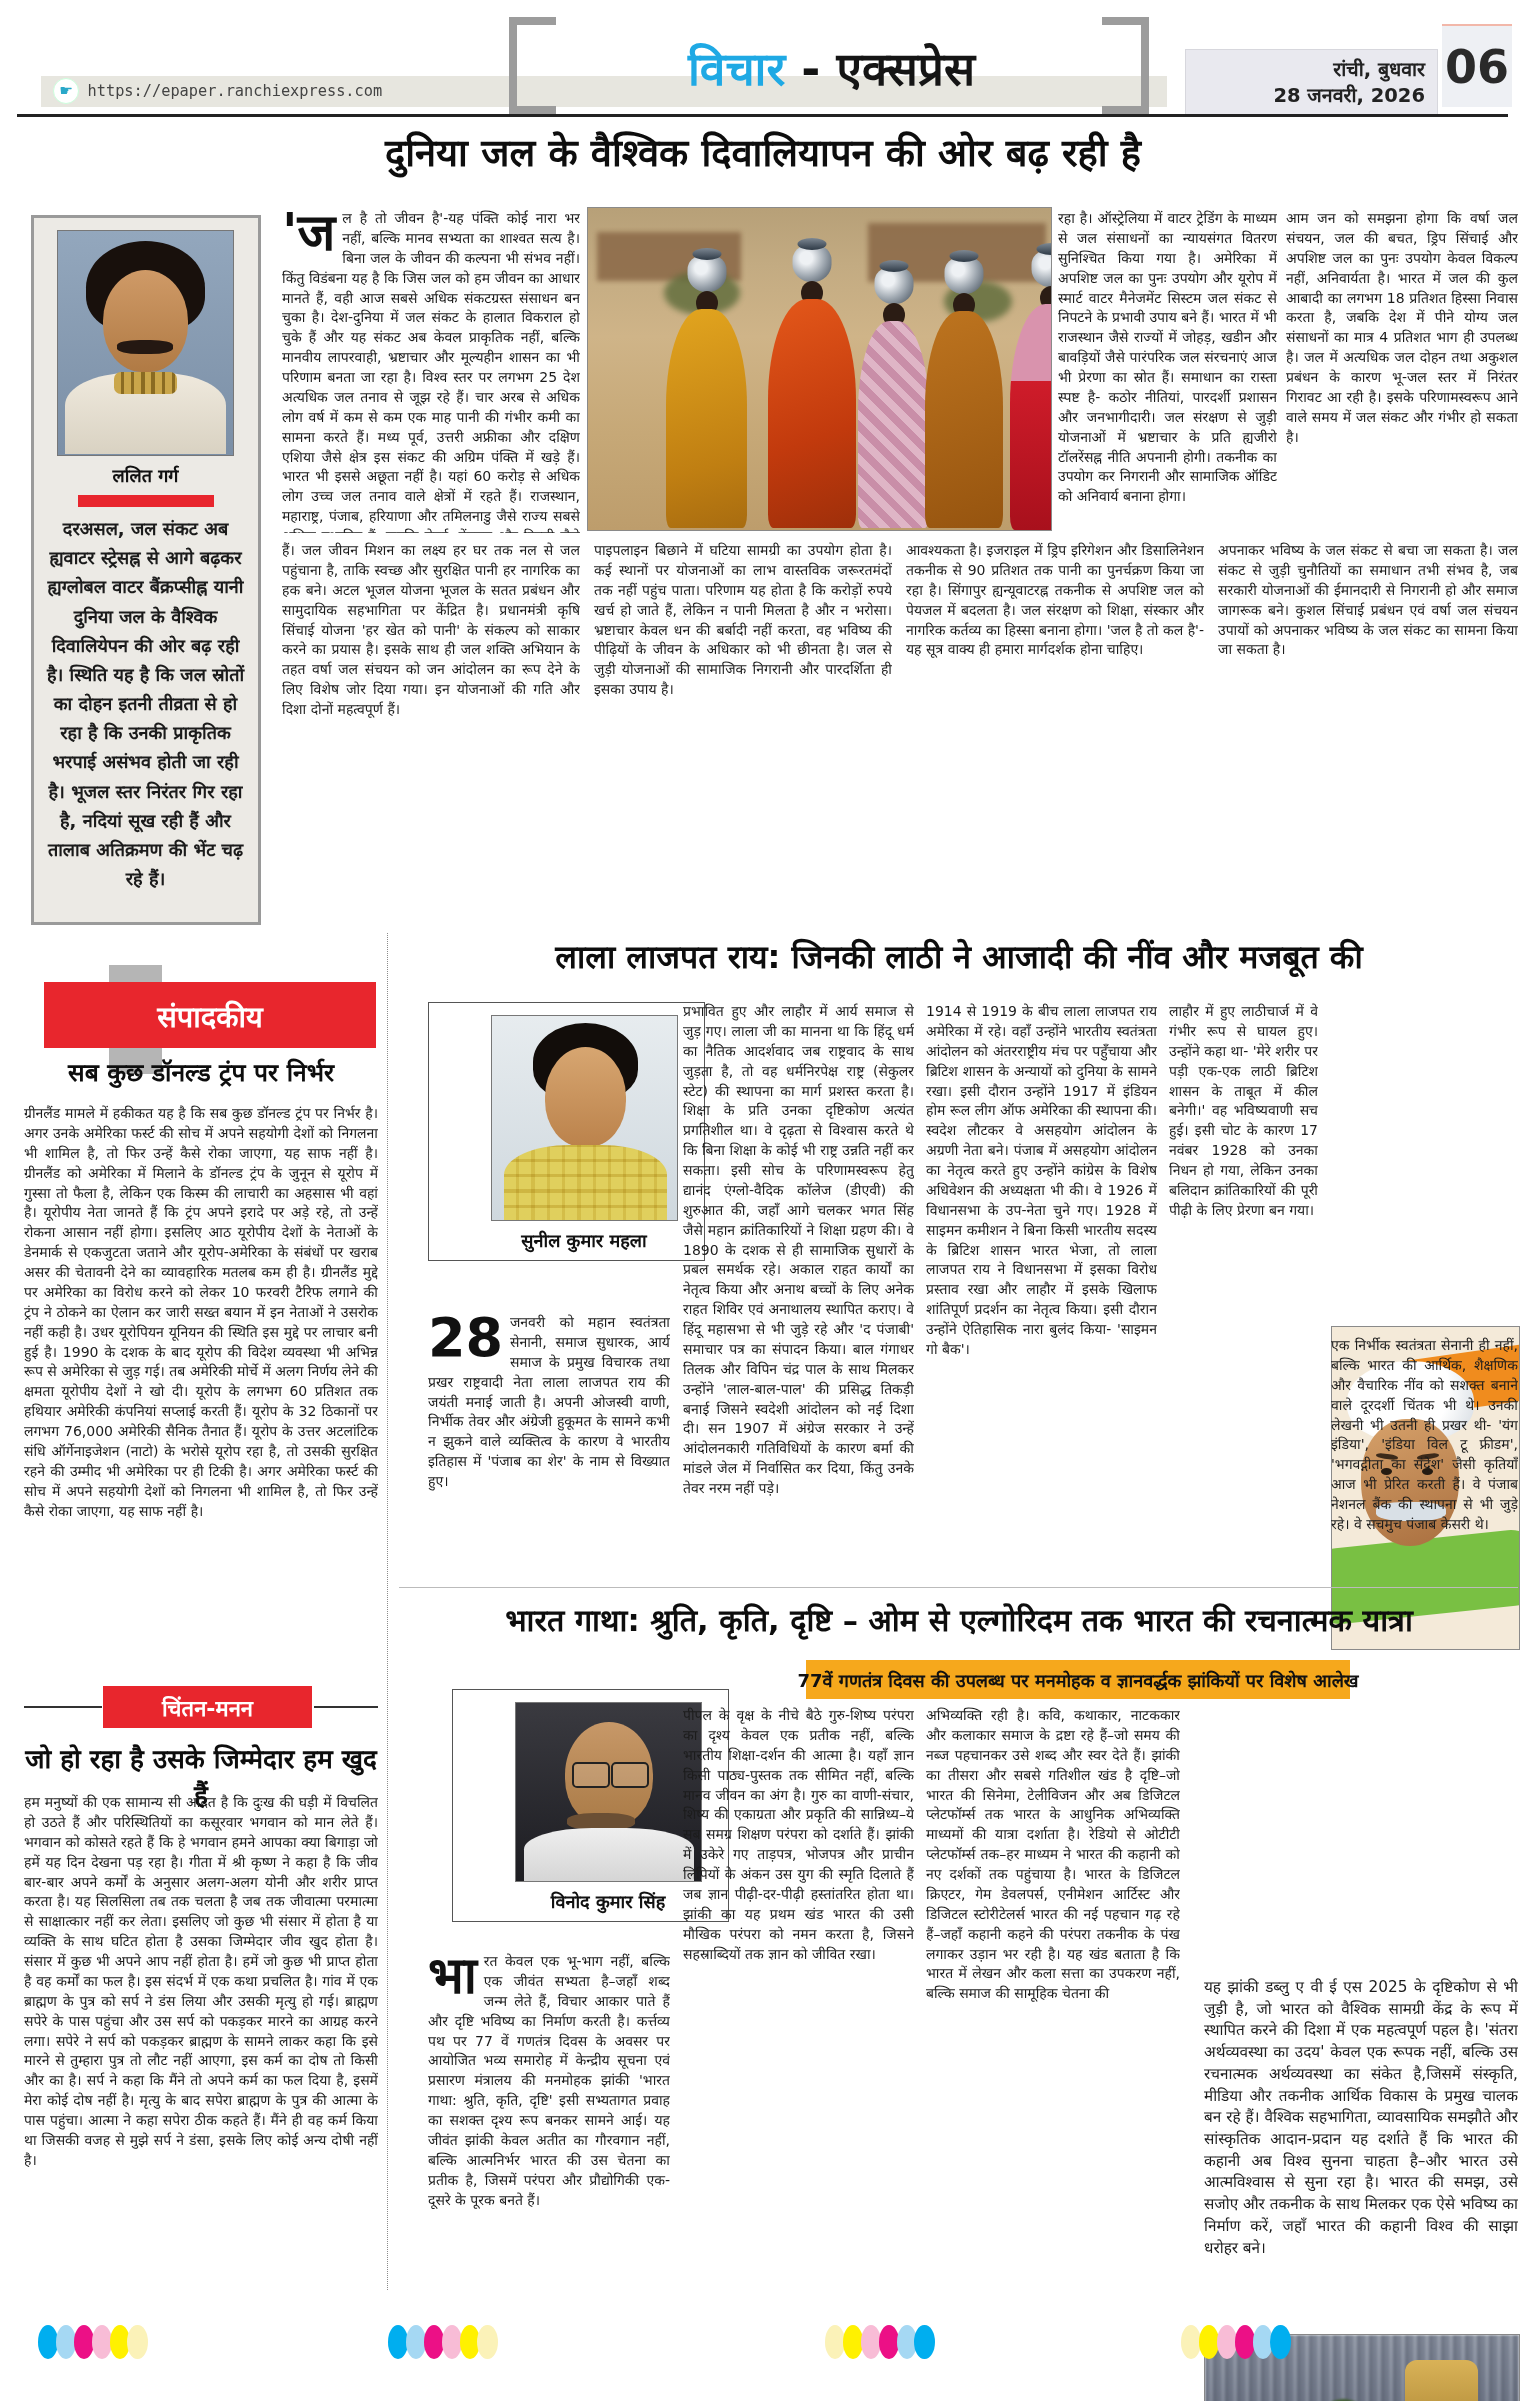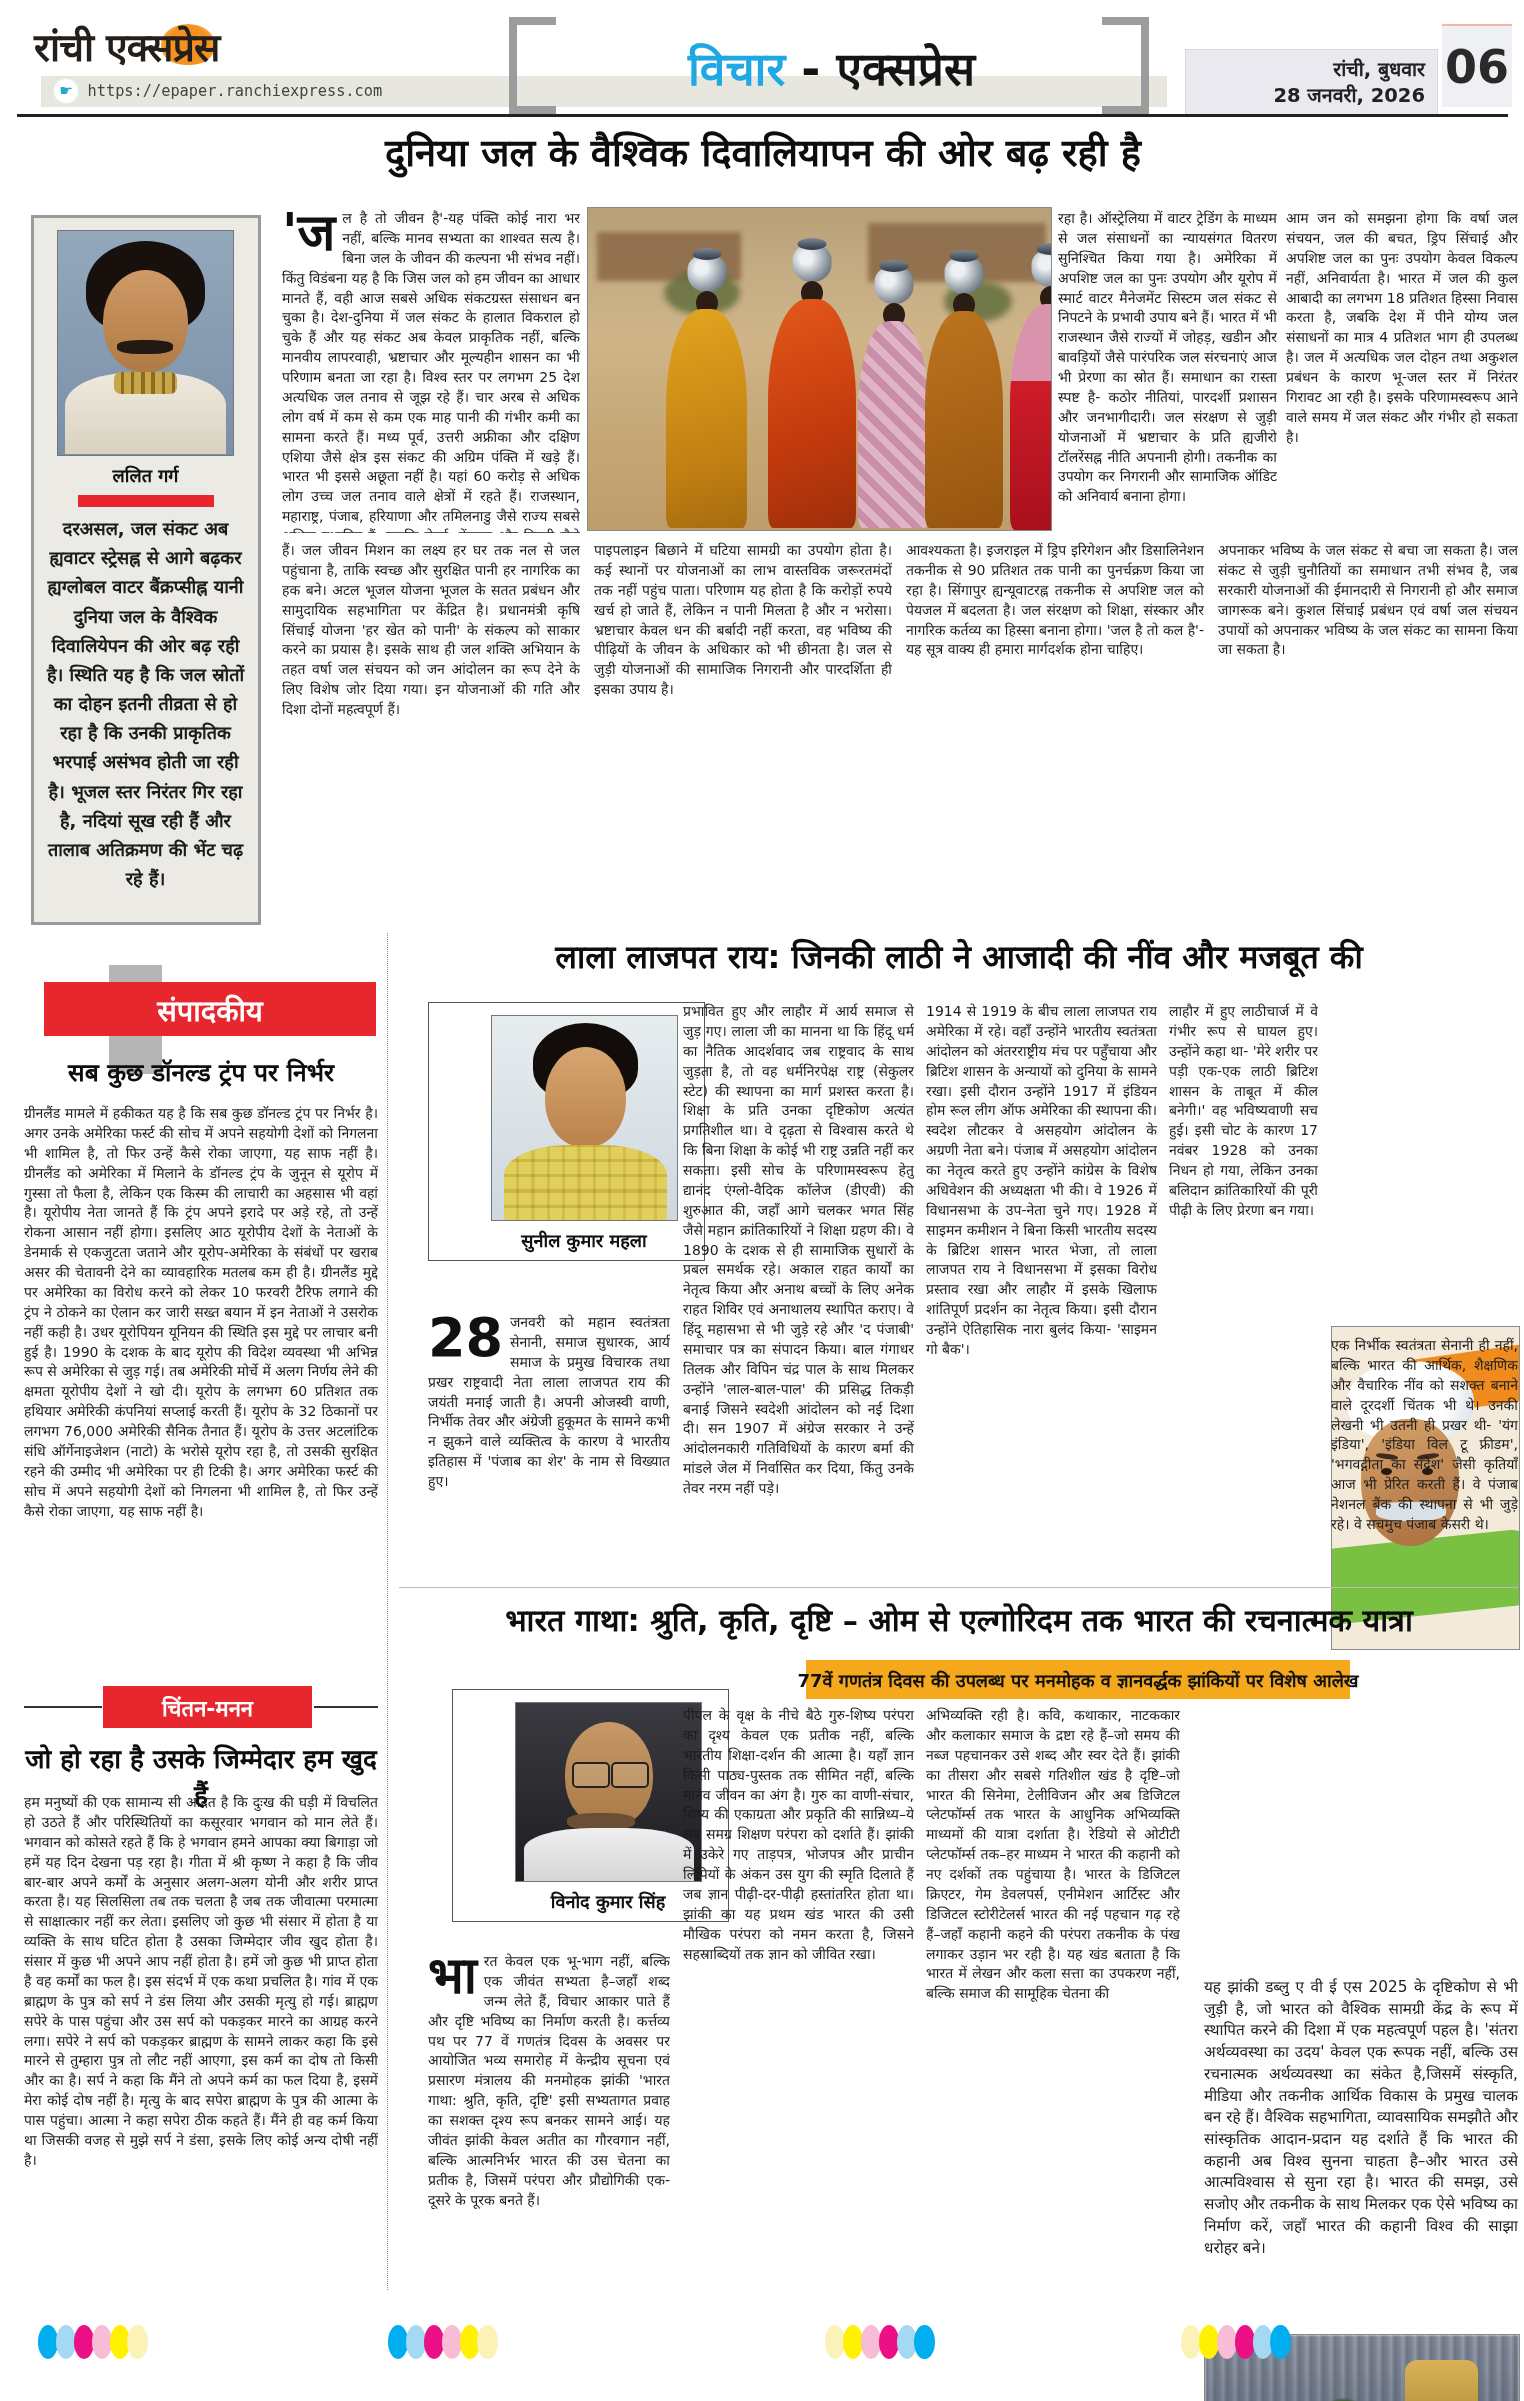--- a/index.html
+++ b/index.html
@@ -74,24 +74,20 @@
   .dotsep{border-left:1.7px dotted #8a8a8a;}
   .lineH{background:#333;height:1.7px;}
   .dot{display:inline-block;width:20.4px;height:34px;border-radius:50%;margin-right:-2.5px;}
   .colT{font-size:14px;line-height:1.42;text-align:justify;overflow:hidden;color:#1c1c1c;}
 </style>
 </head>
 <body>
 
 <div class="page">
 
-  <div class="abs" style="left:34px;top:18.7px;width:305px;">
-    <div class="sun"></div>
-    <div class="logo">रांची एक्सप्रेस</div>
-  </div>
   <div class="abs urlbar" style="left:41px;top:76px;width:1102px;">
     <span class="hand">☛</span>
     <span class="url">https://epaper.ranchiexpress.com</span>
   </div>
 
   <div class="abs bracket l" style="left:509px;top:17px;"></div>
   <div class="abs bracket r" style="left:1102px;top:17px;"></div>
   <div class="abs secTitle" style="left:594px;top:36px;width:475px;text-align:center;">
     <span class="blue">विचार</span>
     <span>- एक्सप्रेस</span>
@@ -158,21 +154,21 @@
 
   <div class="abs colT" style="left:1058px;top:209px;width:219px;height:324px;">रहा है। ऑस्ट्रेलिया में वाटर ट्रेडिंग के माध्यम से जल संसाधनों का न्यायसंगत वितरण सुनिश्चित किया गया है। अमेरिका में अपशिष्ट जल का पुनः उपयोग और यूरोप में स्मार्ट वाटर मैनेजमेंट सिस्टम जल संकट से निपटने के प्रभावी उपाय बने हैं। भारत में भी राजस्थान जैसे राज्यों में जोहड़, खडीन और बावड़ियों जैसे पारंपरिक जल संरचनाएं आज भी प्रेरणा का स्रोत हैं। समाधान का रास्ता स्पष्ट है- कठोर नीतियां, पारदर्शी प्रशासन और जनभागीदारी। जल संरक्षण से जुड़ी योजनाओं में भ्रष्टाचार के प्रति ह्यजीरो टॉलरेंसह्न नीति अपनानी होगी। तकनीक का उपयोग कर निगरानी और सामाजिक ऑडिट को अनिवार्य बनाना होगा।</div>
   <div class="abs colT" style="left:1286px;top:209px;width:232px;height:324px;">आम जन को समझना होगा कि वर्षा जल संचयन, जल की बचत, ड्रिप सिंचाई और अपशिष्ट जल का पुनः उपयोग केवल विकल्प नहीं, अनिवार्यता है। भारत में जल की कुल आबादी का लगभग 18 प्रतिशत हिस्सा निवास करता है, जबकि देश में पीने योग्य जल संसाधनों का मात्र 4 प्रतिशत भाग ही उपलब्ध है। जल में अत्यधिक जल दोहन तथा अकुशल प्रबंधन के कारण भू-जल स्तर में निरंतर गिरावट आ रही है। इसके परिणामस्वरूप आने वाले समय में जल संकट और गंभीर हो सकता है।</div>
 
   <div class="abs colT" style="left:282px;top:541px;width:298px;height:380px;">हैं। जल जीवन मिशन का लक्ष्य हर घर तक नल से जल पहुंचाना है, ताकि स्वच्छ और सुरक्षित पानी हर नागरिक का हक बने। अटल भूजल योजना भूजल के सतत प्रबंधन और सामुदायिक सहभागिता पर केंद्रित है। प्रधानमंत्री कृषि सिंचाई योजना 'हर खेत को पानी' के संकल्प को साकार करने का प्रयास है। इसके साथ ही जल शक्ति अभियान के तहत वर्षा जल संचयन को जन आंदोलन का रूप देने के लिए विशेष जोर दिया गया। इन योजनाओं की गति और दिशा दोनों महत्वपूर्ण हैं।</div>
   <div class="abs colT" style="left:594px;top:541px;width:298px;height:380px;">पाइपलाइन बिछाने में घटिया सामग्री का उपयोग होता है। कई स्थानों पर योजनाओं का लाभ वास्तविक जरूरतमंदों तक नहीं पहुंच पाता। परिणाम यह होता है कि करोड़ों रुपये खर्च हो जाते हैं, लेकिन न पानी मिलता है और न भरोसा। भ्रष्टाचार केवल धन की बर्बादी नहीं करता, वह भविष्य की पीढ़ियों के जीवन के अधिकार को भी छीनता है। जल से जुड़ी योजनाओं की सामाजिक निगरानी और पारदर्शिता ही इसका उपाय है।</div>
   <div class="abs colT" style="left:906px;top:541px;width:298px;height:380px;">आवश्यकता है। इजराइल में ड्रिप इरिगेशन और डिसालिनेशन तकनीक से 90 प्रतिशत तक पानी का पुनर्चक्रण किया जा रहा है। सिंगापुर ह्यन्यूवाटरह्न तकनीक से अपशिष्ट जल को पेयजल में बदलता है। जल संरक्षण को शिक्षा, संस्कार और नागरिक कर्तव्य का हिस्सा बनाना होगा। 'जल है तो कल है'- यह सूत्र वाक्य ही हमारा मार्गदर्शक होना चाहिए।</div>
   <div class="abs colT" style="left:1218px;top:541px;width:300px;height:380px;">अपनाकर भविष्य के जल संकट से बचा जा सकता है। जल संकट से जुड़ी चुनौतियों का समाधान तभी संभव है, जब सरकारी योजनाओं की ईमानदारी से निगरानी हो और समाज जागरूक बने। कुशल सिंचाई प्रबंधन एवं वर्षा जल संचयन उपायों को अपनाकर भविष्य के जल संकट का सामना किया जा सकता है।</div>
 
   <div class="abs grayBracket" style="left:109px;top:965px;width:53px;height:109px;"></div>
-  <div class="abs redBanner" style="left:44px;top:982px;width:332px;height:54px;font-size:29px;">संपादकीय</div>
+  <div class="abs redBanner" style="left:44px;top:982px;width:332px;height:66px;font-size:29px;">संपादकीय</div>
   <h2 class="abs" style="left:24px;top:1055px;width:354px;text-align:center;font-size:24.6px;">सब कुछ डॉनल्ड ट्रंप पर निर्भर</h2>
   <div class="abs colT" style="left:24px;top:1104px;width:354px;height:549px;">ग्रीनलैंड मामले में हकीकत यह है कि सब कुछ डॉनल्ड ट्रंप पर निर्भर है। अगर उनके अमेरिका फर्स्ट की सोच में अपने सहयोगी देशों को निगलना भी शामिल है, तो फिर उन्हें कैसे रोका जाएगा, यह साफ नहीं है। ग्रीनलैंड को अमेरिका में मिलाने के डॉनल्ड ट्रंप के जुनून से यूरोप में गुस्सा तो फैला है, लेकिन एक किस्म की लाचारी का अहसास भी वहां है। यूरोपीय नेता जानते हैं कि ट्रंप अपने इरादे पर अड़े रहे, तो उन्हें रोकना आसान नहीं होगा। इसलिए आठ यूरोपीय देशों के नेताओं के डेनमार्क से एकजुटता जताने और यूरोप-अमेरिका के संबंधों पर खराब असर की चेतावनी देने का व्यावहारिक मतलब कम ही है। ग्रीनलैंड मुद्दे पर अमेरिका का विरोध करने को लेकर 10 फरवरी टैरिफ लगाने की ट्रंप ने ठोकने का ऐलान कर जारी सख्त बयान में इन नेताओं ने उसरोक नहीं कही है। उधर यूरोपियन यूनियन की स्थिति इस मुद्दे पर लाचार बनी हुई है। 1990 के दशक के बाद यूरोप की विदेश व्यवस्था भी अभिन्न रूप से अमेरिका से जुड़ गई। तब अमेरिकी मोर्चे में अलग निर्णय लेने की क्षमता यूरोपीय देशों ने खो दी। यूरोप के लगभग 60 प्रतिशत तक हथियार अमेरिकी कंपनियां सप्लाई करती हैं। यूरोप के 32 ठिकानों पर लगभग 76,000 अमेरिकी सैनिक तैनात हैं। यूरोप के उत्तर अटलांटिक संधि ऑर्गेनाइजेशन (नाटो) के भरोसे यूरोप रहा है, तो उसकी सुरक्षित रहने की उम्मीद भी अमेरिका पर ही टिकी है। अगर अमेरिका फर्स्ट की सोच में अपने सहयोगी देशों को निगलना भी शामिल है, तो फिर उन्हें कैसे रोका जाएगा, यह साफ नहीं है।</div>
 
   <div class="abs lineH" style="left:24px;top:1706px;width:78px;"></div>
   <div class="abs redBanner" style="left:103px;top:1686px;width:209px;height:42px;font-size:22px;">चिंतन-मनन</div>
   <div class="abs lineH" style="left:314px;top:1706px;width:64px;"></div>
   <h2 class="abs" style="left:24px;top:1740px;width:354px;text-align:center;font-size:26px;">जो हो रहा है उसके जिम्मेदार हम खुद हैं</h2>
   <div class="abs colT" style="left:24px;top:1793px;width:354px;height:495px;">हम मनुष्यों की एक सामान्य सी आदत है कि दुःख की घड़ी में विचलित हो उठते हैं और परिस्थितियों का कसूरवार भगवान को मान लेते हैं। भगवान को कोसते रहते हैं कि हे भगवान हमने आपका क्या बिगाड़ा जो हमें यह दिन देखना पड़ रहा है। गीता में श्री कृष्ण ने कहा है कि जीव बार-बार अपने कर्मों के अनुसार अलग-अलग योनी और शरीर प्राप्त करता है। यह सिलसिला तब तक चलता है जब तक जीवात्मा परमात्मा से साक्षात्कार नहीं कर लेता। इसलिए जो कुछ भी संसार में होता है या व्यक्ति के साथ घटित होता है उसका जिम्मेदार जीव खुद होता है। संसार में कुछ भी अपने आप नहीं होता है। हमें जो कुछ भी प्राप्त होता है वह कर्मों का फल है। इस संदर्भ में एक कथा प्रचलित है। गांव में एक ब्राह्मण के पुत्र को सर्प ने डंस लिया और उसकी मृत्यु हो गई। ब्राह्मण सपेरे के पास पहुंचा और उस सर्प को पकड़कर मारने का आग्रह करने लगा। सपेरे ने सर्प को पकड़कर ब्राह्मण के सामने लाकर कहा कि इसे मारने से तुम्हारा पुत्र तो लौट नहीं आएगा, इस कर्म का दोष तो किसी और का है। सर्प ने कहा कि मैंने तो अपने कर्म का फल दिया है, इसमें मेरा कोई दोष नहीं है। मृत्यु के बाद सपेरा ब्राह्मण के पुत्र की आत्मा के पास पहुंचा। आत्मा ने कहा सपेरा ठीक कहते हैं। मैंने ही वह कर्म किया था जिसकी वजह से मुझे सर्प ने डंसा, इसके लिए कोई अन्य दोषी नहीं है।</div>
 
   <div class="abs dotsep" style="left:387px;top:933px;height:1357px;width:0;"></div>

